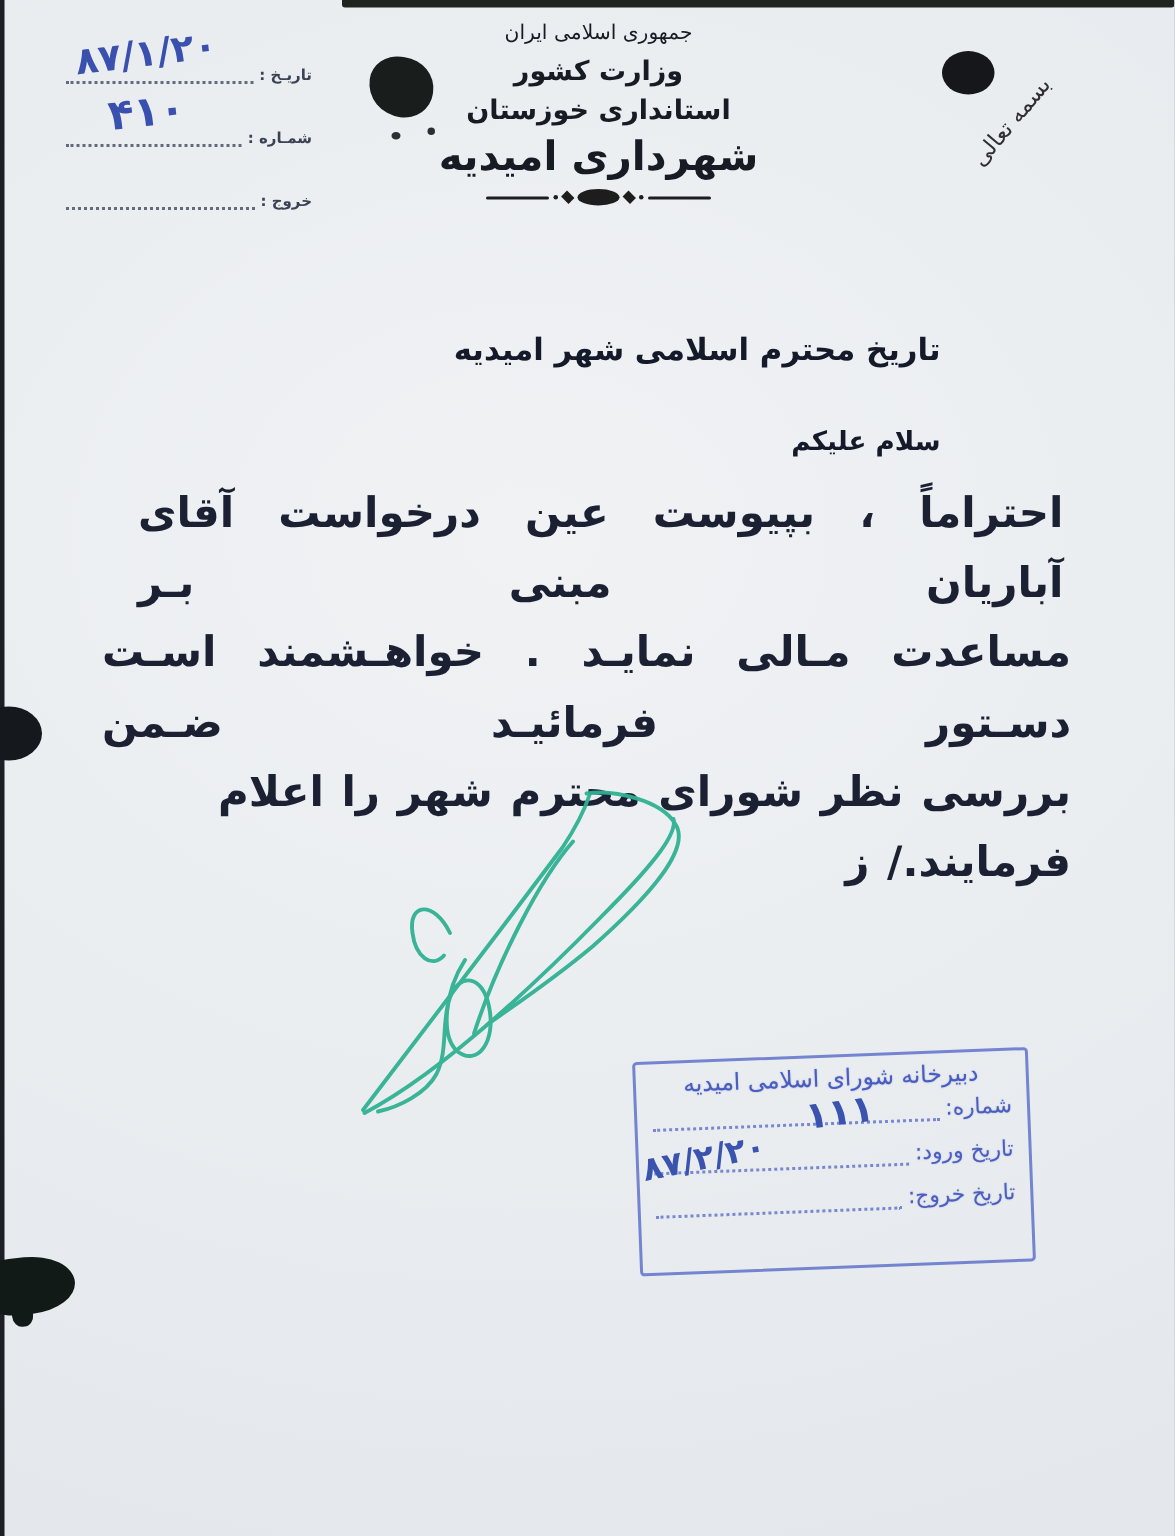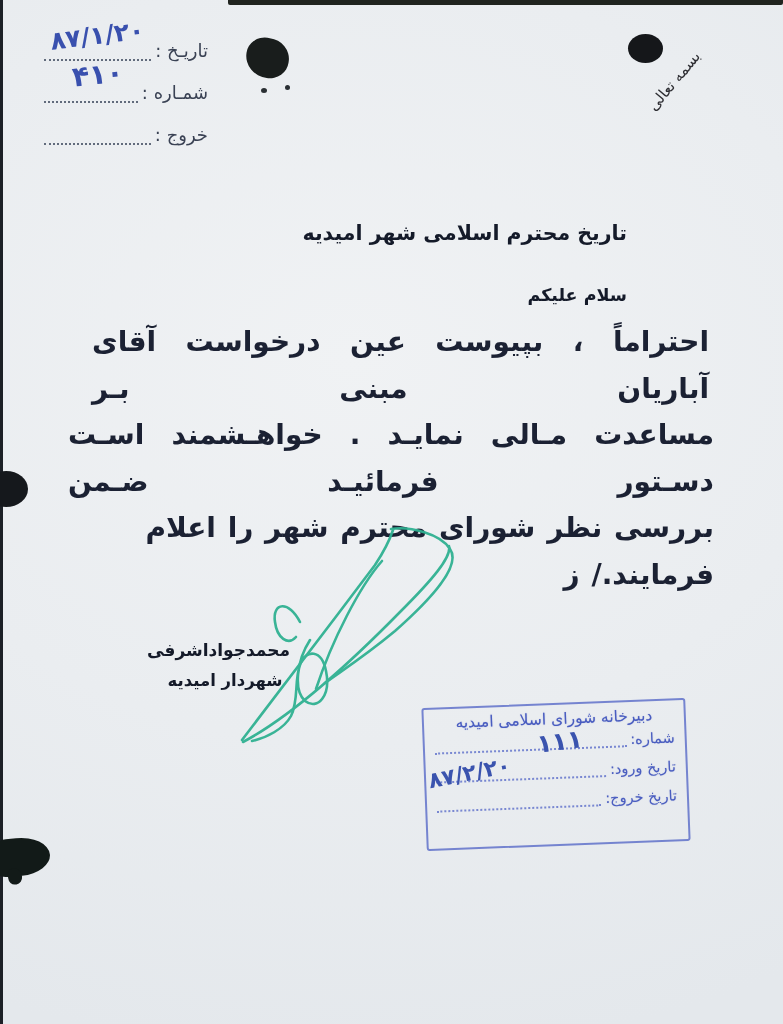--- a/index.html
+++ b/index.html
@@ -20,21 +20,21 @@
   .ink-blob{position:absolute;left:246px;top:38px;width:43px;height:40px;background:#191d1c;border-radius:46% 54% 48% 58%;transform:rotate(8deg);}
   .speck{position:absolute;background:#2a2f33;border-radius:50%;}
   .speck.s1{left:261px;top:88px;width:6px;height:5px;}
   .speck.s2{left:285px;top:85px;width:5px;height:5px;}
   .hole-left1{position:absolute;left:-16px;top:471px;width:44px;height:36px;background:#15181c;border-radius:50%;}
   .blob-left2{position:absolute;left:-12px;top:838px;width:62px;height:38px;background:#121a18;border-radius:38% 62% 58% 42%;transform:rotate(-6deg);}
   .blob-left2:after{content:"";position:absolute;left:18px;top:30px;width:14px;height:16px;background:#121a18;border-radius:40% 60% 50% 50%;}
 
   
   .meta-row{position:absolute;left:44px;width:164px;display:flex;direction:rtl;align-items:flex-end;gap:4px;}
-  .meta-label{flex:none;font-size:18px;font-weight:normal;color:#3a4254;letter-spacing:.5px;white-space:nowrap;}
+  .meta-label{flex:none;font-size:10px;font-weight:bold;color:#3a4254;letter-spacing:.5px;white-space:nowrap;}
   .meta-dots{flex:1;border-bottom:2px dotted #4a5568;height:14px;opacity:.85;}
   .row-date{top:40px;} .row-number{top:82px;} .row-attach{top:124px;}
   .pen{color:#3950ae;font-weight:bold;white-space:nowrap;}
   .val-date{position:absolute;left:50px;top:21px;font-size:25px;transform:rotate(-7deg);letter-spacing:2px;}
   .val-number{position:absolute;left:72px;top:58px;font-size:28px;transform:rotate(-6deg);letter-spacing:3px;}
 
   
   .letterhead{position:absolute;left:253px;top:14px;width:292px;text-align:center;color:#161b24;}
   .lh1{font-size:13.5px;margin-bottom:7px;}
   .lh2{font-size:18px;font-weight:bold;margin-bottom:5px;}
@@ -96,36 +96,47 @@
     <span class="meta-label">شمـاره :</span>
     <span class="meta-dots"></span>
   </div>
   <div class="pen val-number">۴۱۰</div>
 
   <div class="meta-row row-attach">
     <span class="meta-label">خروج :</span>
     <span class="meta-dots"></span>
   </div>
 
+  <div class="letterhead">
+    <div class="lh1">جمهوری اسلامی ایران</div>
+    <div class="lh2">وزارت کشور</div>
+    <div class="lh3">استانداری خوزستان</div>
+    <div class="lh4">شهرداری امیدیه</div>
+    <div class="divider">
+      <span class="ln"></span>
+        <span class="dot"></span>
+        <span class="dia"></span>
+      <span class="ell"></span>
+      <span class="dia"></span>
+        <span class="dot"></span>
+        <span class="ln"></span>
+    </div>
+  </div>
 
   <div class="besmele">بسمه تعالی</div>
 
   <div class="recipient">تاریخ محترم اسلامی شهر امیدیه</div>
   <div class="salutation">سلام علیکم</div>
 
   <div class="body-text">
     <div class="just l1">احتراماً ، بپیوست عین درخواست آقای آباریان مبنی بـر</div>
     <div class="just">مساعدت مـالی نمایـد . خواهـشمند اسـت دسـتور فرمائیـد ضـمن</div>
     <div class="last">بررسی نظر شورای محترم شهر را اعلام فرمایند./ ز</div>
   </div>
 
-  <div class="sign-block">
-    <div class="sign-name">محمدجواداشرفی</div>
-    <div class="sign-title">شهردار امیدیه</div>
-  </div>
 
   <svg class="sig-svg" viewBox="0 0 783 1024">
     <g fill="none" stroke="#30b192" stroke-width="2.6" stroke-linecap="round" opacity="0.95">
       <path d="M 242 740 C 280 690, 330 625, 375 565 C 385 550, 391 536, 393 530"></path>
       <path d="M 391 529 C 410 526, 441 534, 450 549 C 462 566, 430 600, 395 631 C 365 656, 340 672, 325 683"></path>
       <path d="M 243 742 C 292 716, 352 661, 401 611 C 431 581, 452 557, 449 546"></path>
       <path d="M 382 561 C 360 586, 332 640, 316 689"></path>
       <path d="M 300 622 C 289 600, 272 602, 275 622 C 277 638, 288 646, 296 637"></path>
       <path d="M 310 640 C 297 660, 293 690, 305 701 C 318 711, 331 695, 326 671 C 322 650, 306 648, 300 665 C 294 681, 299 700, 291 716 C 284 729, 266 738, 252 741"></path>
     </g>

